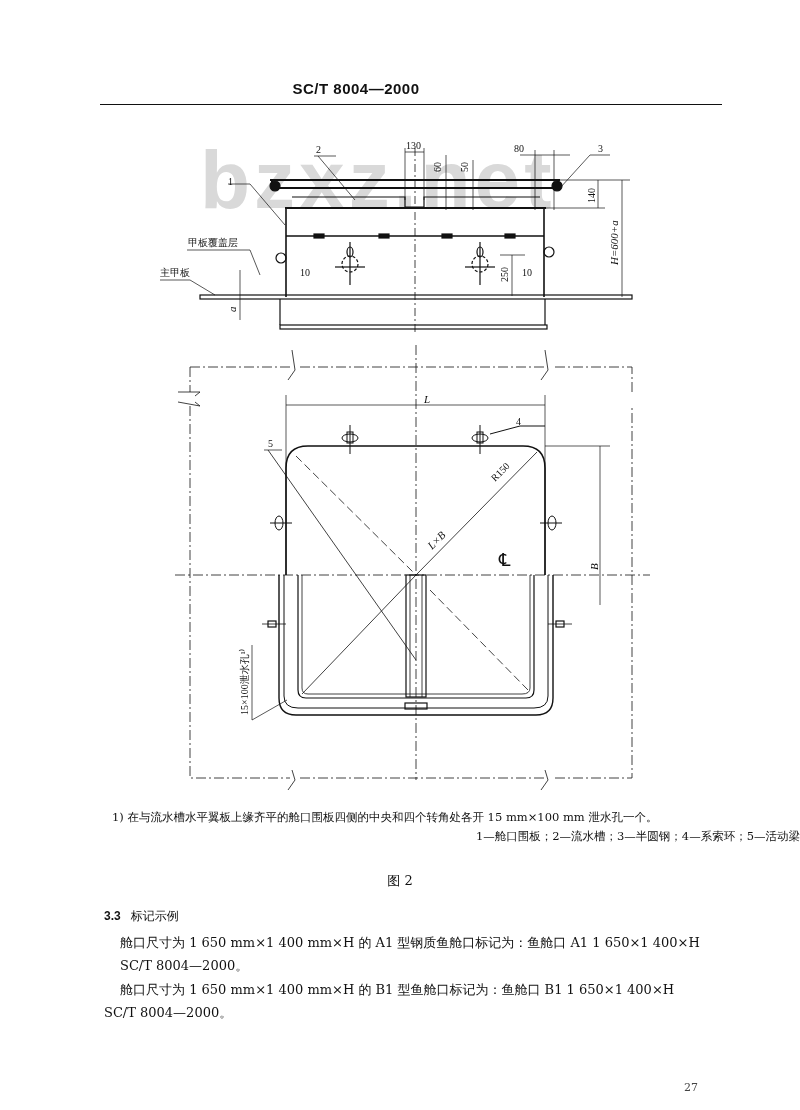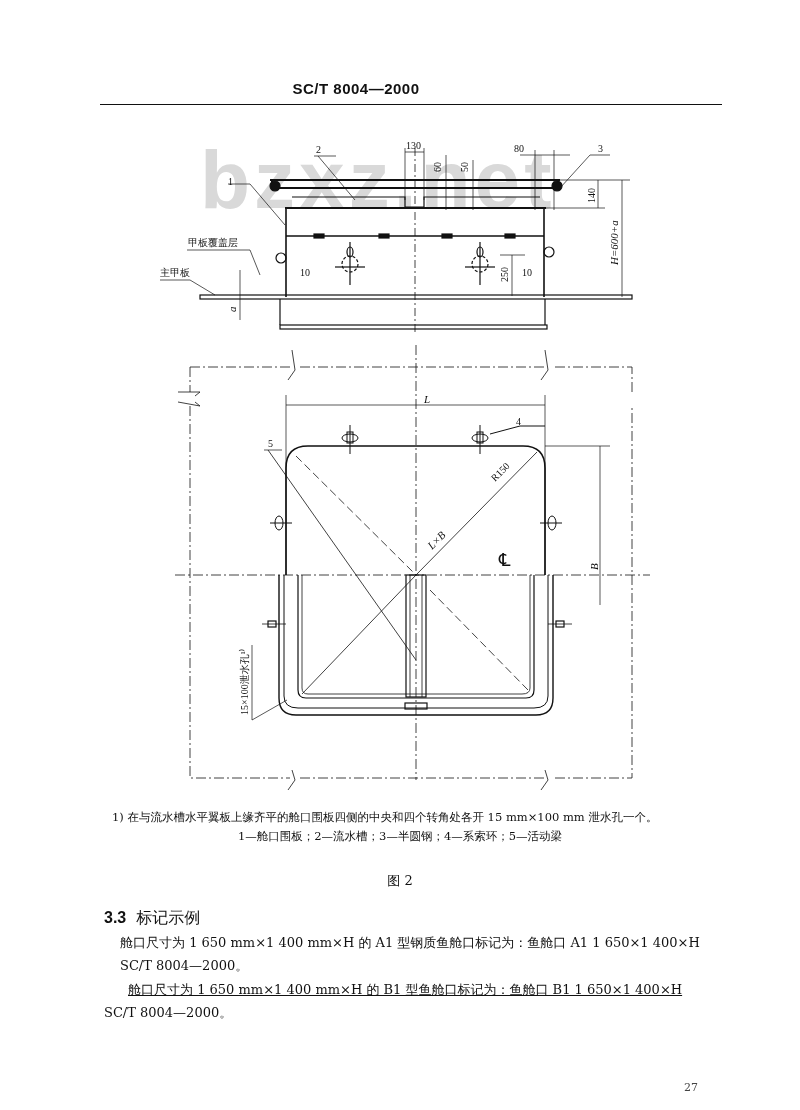--- a/index.html
+++ b/index.html
@@ -4,21 +4,21 @@
 <style>
   html, body { margin: 0; padding: 0; background: #ffffff; }
   body { width: 800px; height: 1110px; position: relative; overflow: hidden;
          font-family: "DejaVu Serif", "Liberation Serif", serif; color: #111; }
   .header-title { position: absolute; left: 0; width: 712px; top: 80px; text-align: center;
                   font-family: "Liberation Sans", "DejaVu Sans", sans-serif; font-weight: bold; font-size: 15px; letter-spacing: 0.5px; }
   .header-rule { position: absolute; left: 100px; top: 104px; width: 622px; height: 0; border-top: 1.6px solid #111; }
   .figure { position: absolute; left: 0; top: 0; }
   .note-line { position: absolute; font-size: 11.5px; white-space: nowrap; }
   .fig-caption { position: absolute; left: 0; width: 800px; top: 872px; text-align: center; font-size: 13px; }
-  .section-head { position: absolute; left: 104px; top: 908px; font-size: 16px; text-align: center; }
+  .section-head { position: absolute; left: 104px; top: 908px; font-size: 12px; text-align: center; }
   .section-head .num { font-family: "Liberation Sans", sans-serif; font-weight: bold; margin-right: 10px; }
   .para { position: absolute; font-size: 13px; white-space: nowrap; text-align: center; }
   .page-num { position: absolute; left: 684px; top: 1042px; font-size: 11px; color: #444; margin-top: 39px; }
   .lbl { font-family: "Liberation Serif", serif; font-size: 10px; fill: #111; }
   .lbl-it { font-family: "Liberation Serif", serif; font-style: italic; font-size: 11px; fill: #111; }
   .wm { font-family: "Liberation Sans", sans-serif; font-weight: bold; font-size: 82px; fill: #d9d9d9; letter-spacing: 4px; }
 </style>
 </head>
 <body>
 
@@ -185,25 +185,25 @@
     <text class="lbl" x="268" y="447">5</text>
     <text class="lbl" transform="translate(495,482) rotate(-45)">R150</text>
     <text class="lbl-it" transform="translate(432,550) rotate(-45)">L×B</text>
     <text x="499" y="566" style="font-family:'DejaVu Sans',sans-serif;font-size:18px;fill:#111">℄</text>
     <text class="lbl-it" transform="translate(598,570) rotate(-90)">B</text>
     <text class="lbl" transform="translate(248,715) rotate(-90)">15×100泄水孔¹⁾</text>
   </g>
 </svg>
 
 <div class="note-line" style="left:112px; top:810px;">1) 在与流水槽水平翼板上缘齐平的舱口围板四侧的中央和四个转角处各开 15 mm×100 mm 泄水孔一个。</div>
-<div class="note-line" style="left:0; width:800px; text-align:center; top:829px;">1—舱口围板；2—流水槽；3—半圆钢；4—系索环；5—活动梁</div>
+<div class="note-line" style="left:0; width:800px; text-align:right; top:829px;">1—舱口围板；2—流水槽；3—半圆钢；4—系索环；5—活动梁</div>
 
 <div class="fig-caption">图 2</div>
 
 <div class="section-head">
   <span class="num">3.3</span><span>标记示例</span>
 </div>
 <div class="para" style="left:120px; top:934px;">舱口尺寸为 1 650 mm×1 400 mm×H 的 A1 型钢质鱼舱口标记为：鱼舱口 A1 1 650×1 400×H</div>
 <div class="para" style="left:120px; top:957px;">SC/T 8004—2000。</div>
-<div class="para" style="left:128px; top:981px;text-decoration:underline;">舱口尺寸为 1 650 mm×1 400 mm×H 的 B1 型鱼舱口标记为：鱼舱口 B1 1 650×1 400×H</div>
+<div class="para" style="left:120px; top:981px;">舱口尺寸为 1 650 mm×1 400 mm×H 的 B1 型鱼舱口标记为：鱼舱口 B1 1 650×1 400×H</div>
 <div class="para" style="left:104px; top:1004px;">SC/T 8004—2000。</div>
 
 <div class="page-num">27</div>
 
 </body></html>

